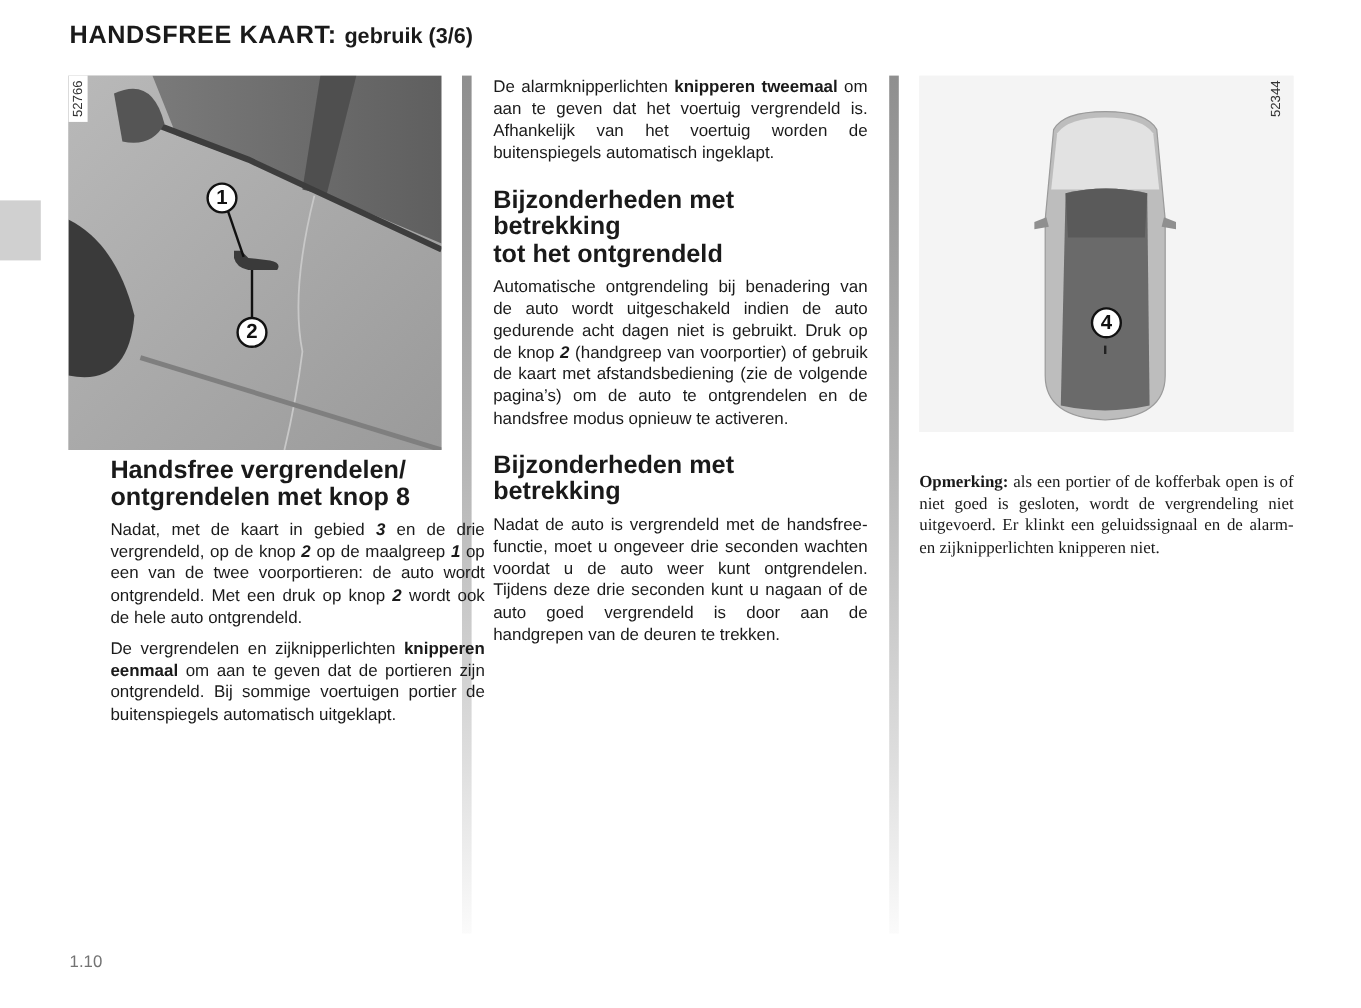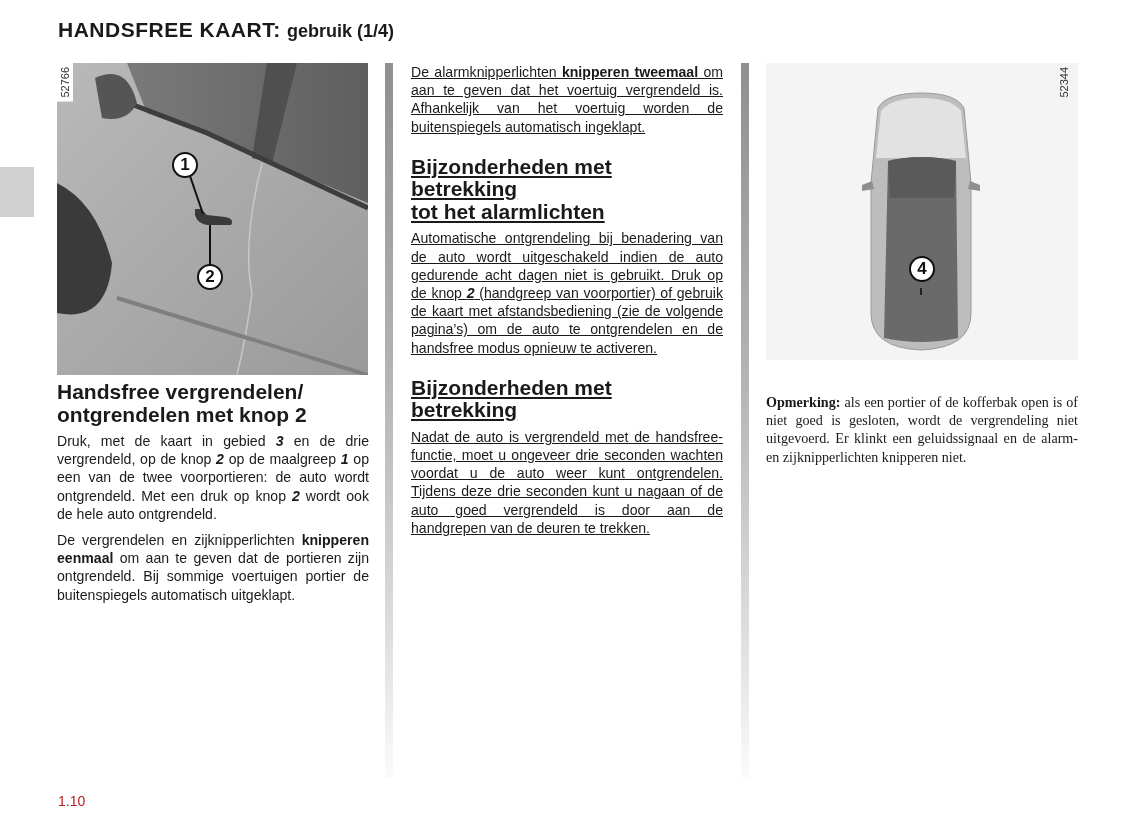--- a/index.html
+++ b/index.html
@@ -12,45 +12,45 @@
 
   .side-tab { position: absolute; left: 0; top: 167px; width: 34px; height: 50px; background: #d0d0d0; }
 
   .divider { position: absolute; top: 63px; width: 8px; height: 715px;
              background: linear-gradient(to bottom, #8f8f8f 0%, #b5b5b5 45%, #dedede 80%, #fbfbfb 100%); }
   .divider.d1 { left: 385px; }
   .divider.d2 { left: 741px; }
 
   .col { position: absolute; top: 0; }
   .col1 { left: 57px; width: 312px; }
-  .col2 { left: 411px; width: 312px; text-decoration: underline; }
+  .col2 { left: 411px; width: 312px; }
   .col3 { left: 766px; width: 312px; }
 
   p.body { margin: 0 0 8px 0; font-size: 14.1px; line-height: 18.2px; text-align: justify; hyphens: manual; }
   h2.section { margin: 0 0 6px 0; font-size: 21px; line-height: 22.5px; font-weight: bold; }
   b.em { font-weight: bold; }
   i.num { font-weight: bold; font-style: italic; }
 
   
   .figure { position: absolute; overflow: hidden; }
   .fig1 { left: 57px; top: 63px; width: 311px; height: 312px; background: #a9a9a9; }
   .fig2 { left: 766px; top: 63px; width: 312px; height: 297px; background: #f4f4f4; }
   .fig-code { position: absolute; font-size: 11px; color: #333; writing-mode: vertical-rl; transform: rotate(180deg); }
   .fig1 .fig-code { left: 0; top: 0; background: #fff; padding: 4px 2px; }
   .fig2 .fig-code { right: 8px; top: 4px; }
 
   .callout { position: absolute; width: 22px; height: 22px; border-radius: 50%; border: 2px solid #111;
              background: #fff; font-weight: bold; font-size: 17px; line-height: 22px; text-align: center; color: #111; }
 
-  .page-number { position: absolute; left: 58px; top: 793px; font-size: 14px; color: #b91c1c; }
+  .page-number { position: absolute; left: 58px; top: 793px; font-size: 14px; color: #737373; }
 </style>
 </head>
 <body>
 
-<h1 class="page-title"><span>HANDSFREE KAART:</span> <span class="sub">gebruik (1/4)</span></h1>
+<h1 class="page-title"><span>HANDSFREE KAART:</span> <span class="sub">gebruik (3/6)</span></h1>
 
 <div class="side-tab"></div>
 
 <div class="divider d1"></div>
 <div class="divider d2"></div>
 
 <div class="figure fig1">
   <svg width="311" height="312" viewBox="0 0 311 312">
     <defs>
       <linearGradient id="doorGrad" x1="0" y1="0" x2="1" y2="1">
@@ -87,34 +87,34 @@
     <path d="M122,98 Q155,90 190,98 L192,275 Q155,283 118,275 Z" fill="#6a6a6a"></path>
     <path d="M122,98 Q155,90 190,98 L188,135 L124,135 Z" fill="#5a5a5a"></path>
     <path d="M106,118 L96,122 L96,128 L108,126 Z" fill="#8f8f8f"></path>
     <path d="M204,118 L214,122 L214,128 L202,126 Z" fill="#8f8f8f"></path>
     <line x1="155" y1="225" x2="155" y2="232" stroke="#222" stroke-width="2"></line>
   </svg>
   <div class="callout" style="left:143px; top:193px;">4</div>
   <span class="fig-code">52344</span>
 </div>
 
-<div class="col col1" style="top:381px;">
+<div class="col col1" style="top:381px;margin-left:35px;">
   <h2 class="section">
     <span>Handsfree vergrendelen/</span><br>
-    <span>ontgrendelen met knop 2</span>
+    <span>ontgrendelen met knop 8</span>
   </h2>
-  <p class="body"><span>Druk, met de kaart in gebied </span><i class="num">3</i><span> en de drie vergrendeld, op de knop </span><i class="num">2</i><span> op de maal­greep </span><i class="num">1</i><span> op een van de twee voorportieren: de auto wordt ontgrendeld. Met een druk op knop </span><i class="num">2</i><span> wordt ook de hele auto ontgrendeld.</span></p>
+  <p class="body"><span>Nadat, met de kaart in gebied </span><i class="num">3</i><span> en de drie vergrendeld, op de knop </span><i class="num">2</i><span> op de maal­greep </span><i class="num">1</i><span> op een van de twee voorportieren: de auto wordt ontgrendeld. Met een druk op knop </span><i class="num">2</i><span> wordt ook de hele auto ontgrendeld.</span></p>
   <p class="body"><span>De vergrendelen en zijknipperlichten </span><b class="em">knippe­ren eenmaal</b><span> om aan te geven dat de por­tieren zijn ontgrendeld. Bij sommige voertui­gen portier de buitenspiegels automatisch uitgeklapt.</span></p>
 </div>
 
 <div class="col col2" style="top:63px;">
   <p class="body"><span>De alarmknipperlichten </span><b class="em">knipperen twee­maal</b><span> om aan te geven dat het voertuig ver­grendeld is. Afhankelijk van het voertuig worden de buitenspiegels automatisch in­geklapt.</span></p>
   <h2 class="section" style="margin-top:20px;">
     <span>Bijzonderheden met betrekking</span><br>
-    <span>tot het alarmlichten</span>
+    <span>tot het ontgrendeld</span>
   </h2>
   <p class="body"><span>Automatische ontgrendeling bij benadering van de auto wordt uitgeschakeld indien de auto gedurende acht dagen niet is gebruikt. Druk op de knop </span><i class="num">2</i><span> (handgreep van voorpor­tier) of gebruik de kaart met afstandsbedie­ning (zie de volgende pagina’s) om de auto te ontgrendelen en de handsfree modus op­nieuw te activeren.</span></p>
   <h2 class="section" style="margin-top:20px;">
     <span>Bijzonderheden met betrekking</span><br>
   </h2>
   <p class="body">Nadat de auto is vergrendeld met de hands­free-functie, moet u ongeveer drie secon­den wachten voordat u de auto weer kunt ontgrendelen. Tijdens deze drie seconden kunt u nagaan of de auto goed vergrendeld is door aan de handgrepen van de deuren te trekken.</p>
 </div>
 
 <div class="col col3" style="top:393px;font-family:Liberation Serif, serif;">
   <p class="body"><b class="em">Opmerking:</b><span> als een portier of de kofferbak open is of niet goed is gesloten, wordt de vergrendeling niet uitgevoerd. Er klinkt een geluidssignaal en de alarm- en zijknipper­lichten knipperen niet.</span></p>

